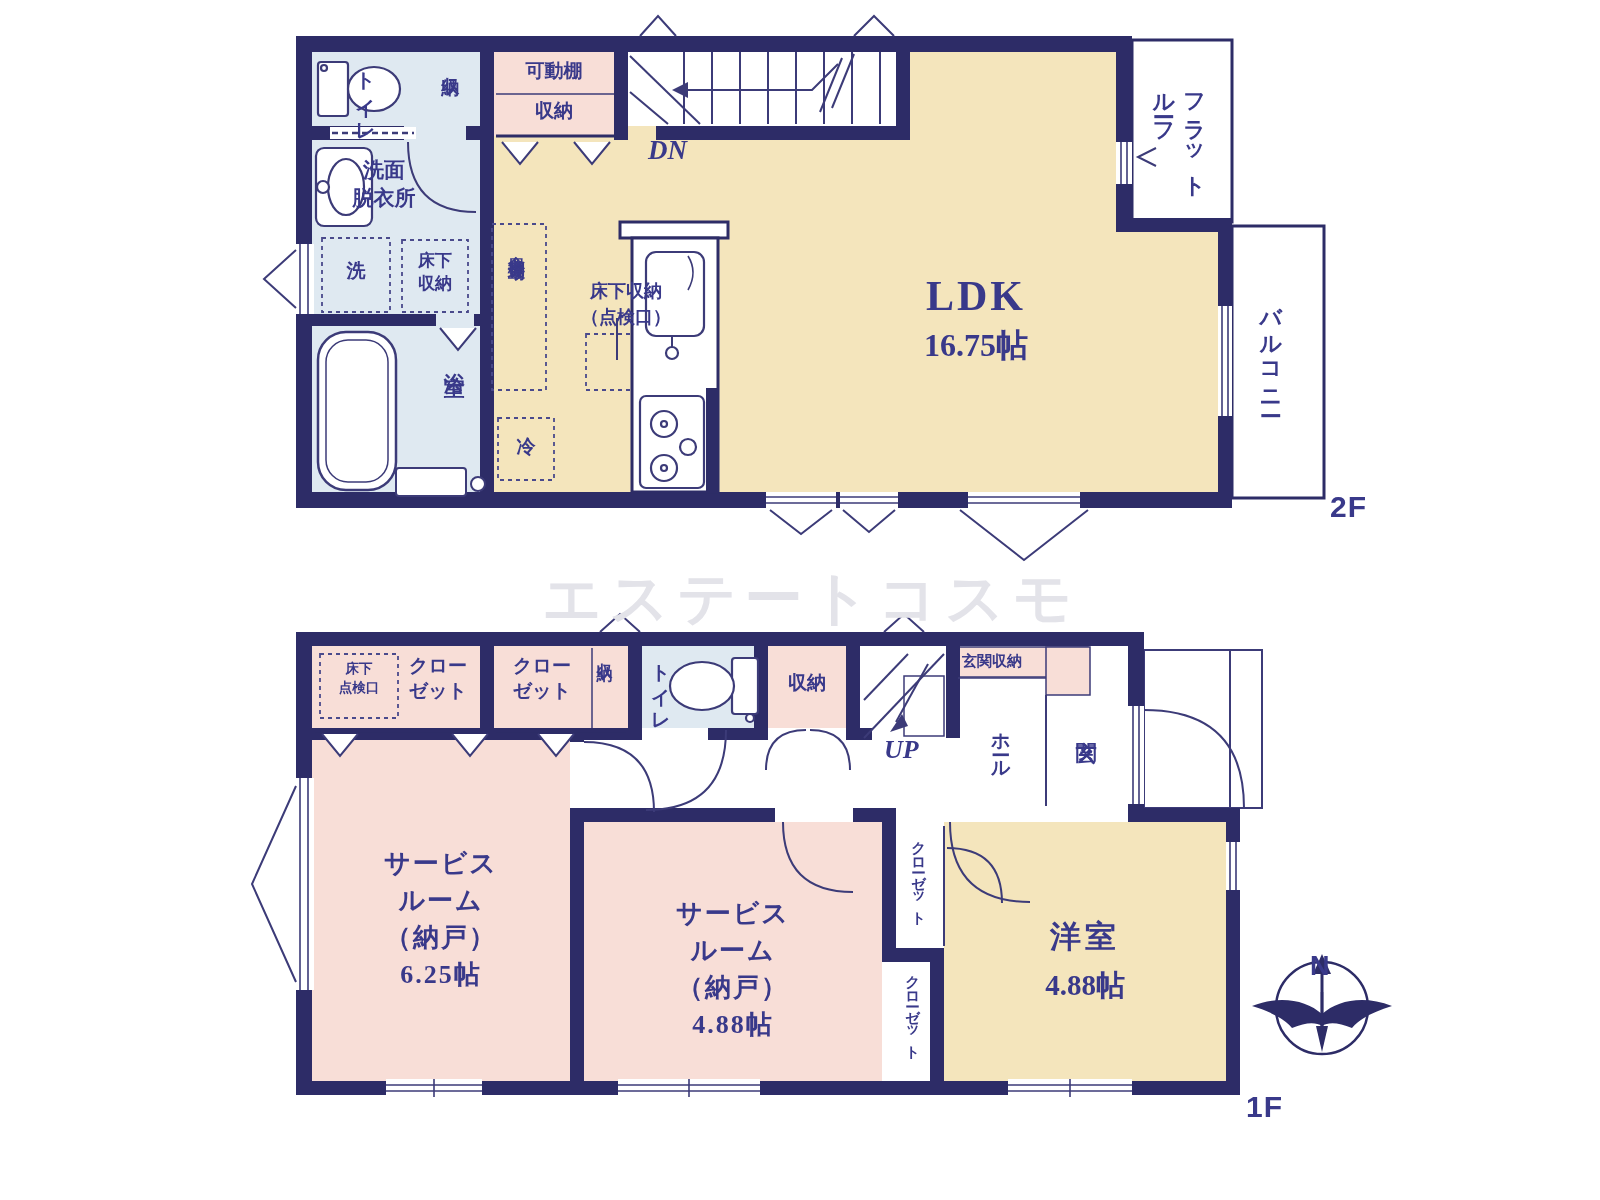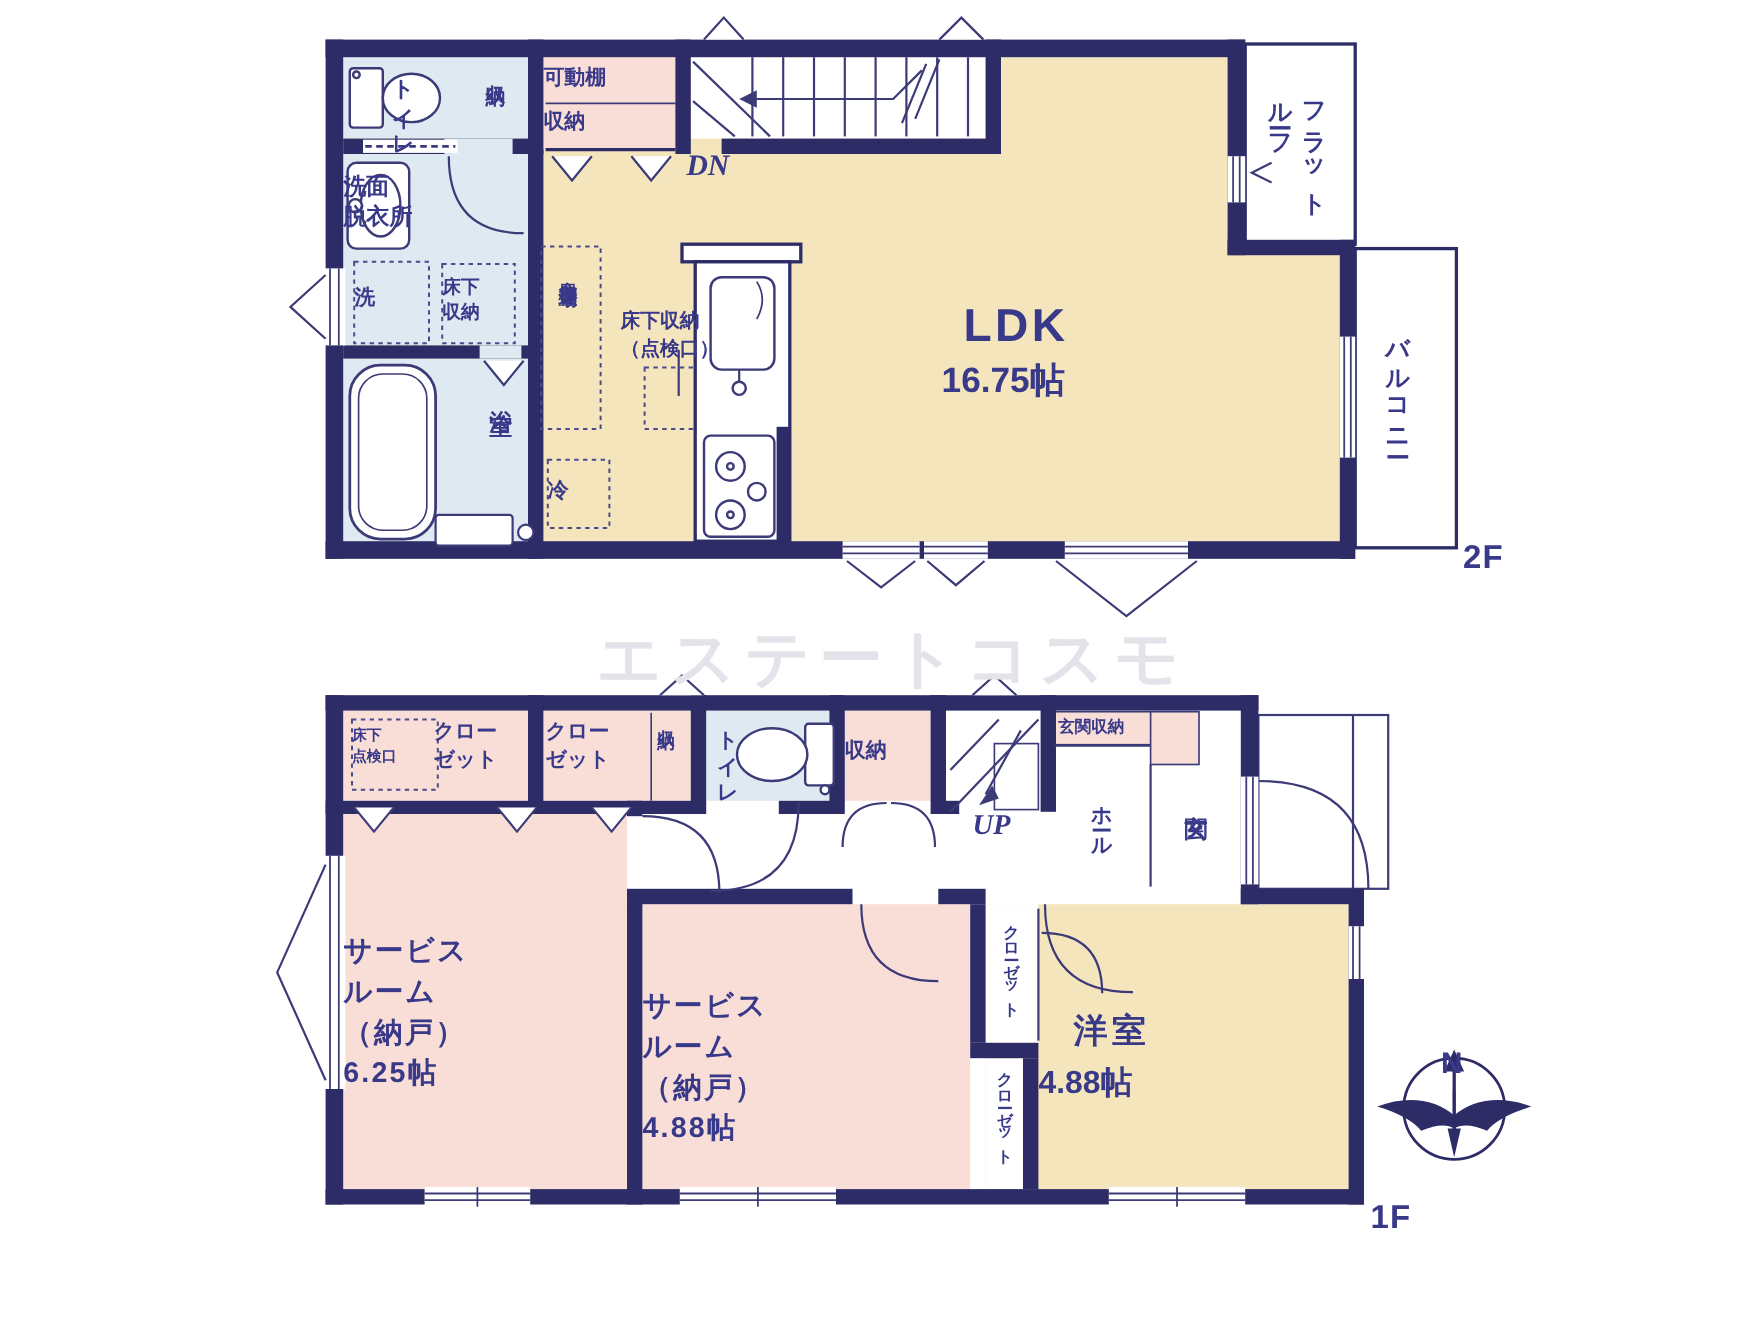--- a/index.html
+++ b/index.html
@@ -2,21 +2,21 @@
 <html><head>
 <meta charset="utf-8">
 <style>
   html,body{margin:0;padding:0;background:#ffffff;}
   #plan{
     position:relative;width:1600px;height:1200px;background:#ffffff;overflow:hidden;
     font-family:"Liberation Sans","DejaVu Sans",sans-serif;color:#39398a;
   }
   #plan svg{position:absolute;left:0;top:0;}
   .lbl{position:absolute;white-space:pre-line;font-weight:600;line-height:1.35;}
-  .c{}
+  .c{text-align:center;font-family:Liberation Serif, serif;}
   .v{writing-mode:vertical-rl;letter-spacing:3px;}
   .serif-i{font-family:"Liberation Serif","DejaVu Serif",serif;font-style:italic;font-weight:700;}
   .tag{font-weight:700;font-size:30px;letter-spacing:1px;margin-top:15px;}
   .watermark{
     position:absolute;left:420px;top:560px;width:660px;text-align:right;
     font-size:58px;font-weight:700;letter-spacing:8px;color:#e3e3e9;
   }
   .room-big{font-size:26px;line-height:1.42;letter-spacing:2px;}
 </style>
 </head>
@@ -252,21 +252,21 @@
       <path d="M1322,1026 V992" stroke="#2d2c67" stroke-width="2.5" fill="none"></path>
     </g>
   </svg>
 
   <div class="watermark">エステートコスモ</div>
 
   <div class="lbl v" style="left:352px;top:58px;font-size:20px;">トイレ</div>
   <div class="lbl v" style="left:438px;top:62px;font-size:18px;">収納</div>
   <div class="lbl c" style="left:494px;top:58px;width:120px;font-size:19px;">可動棚</div>
   <div class="lbl c" style="left:494px;top:98px;width:120px;font-size:19px;">収納</div>
-  <div class="lbl serif-i" style="left:624px;top:132px;font-size:27px;">DN</div>
+  <div class="lbl serif-i" style="left:648px;top:132px;font-size:27px;">DN</div>
   <div class="lbl c" style="left:312px;top:156px;width:144px;font-size:21px;">洗面
 脱衣所</div>
   <div class="lbl c" style="left:322px;top:258px;width:68px;font-size:19px;">洗</div>
   <div class="lbl c" style="left:402px;top:250px;width:66px;font-size:17px;">床下
 収納</div>
   <div class="lbl v" style="left:440px;top:356px;font-size:21px;">浴室</div>
   <div class="lbl v" style="left:504px;top:242px;height:150px;font-size:17px;letter-spacing:2px;">食器棚置場</div>
   <div class="lbl c" style="left:564px;top:278px;width:124px;font-size:18px;line-height:1.45;">床下収納
 （点検口）</div>
   <div class="lbl c" style="left:498px;top:434px;width:56px;font-size:19px;">冷</div>
@@ -292,18 +292,18 @@
   <div class="lbl c room-big" style="left:312px;top:846px;width:258px;">サービス
 ルーム
 （納戸）
 6.25帖</div>
   <div class="lbl c room-big" style="left:584px;top:896px;width:298px;">サービス
 ルーム
 （納戸）
 4.88帖</div>
   <div class="lbl v" style="left:908px;top:830px;font-size:14.5px;letter-spacing:1px;">クローゼット</div>
   <div class="lbl v" style="left:902px;top:964px;font-size:14.5px;letter-spacing:1px;">クローゼット</div>
-  <div class="lbl c" style="left:944px;top:916px;width:282px;font-size:31px;letter-spacing:4px;padding-left:32px;">洋室</div>
+  <div class="lbl c" style="left:944px;top:916px;width:282px;font-size:31px;letter-spacing:4px;">洋室</div>
   <div class="lbl c" style="left:944px;top:966px;width:282px;font-size:29px;">4.88帖</div>
   <div class="lbl tag" style="left:1246px;top:1072px;">1F</div>
   <div class="lbl" style="left:1310px;top:948px;font-size:27px;font-weight:700;">N</div>
 
 </div>
 
 </body></html>

